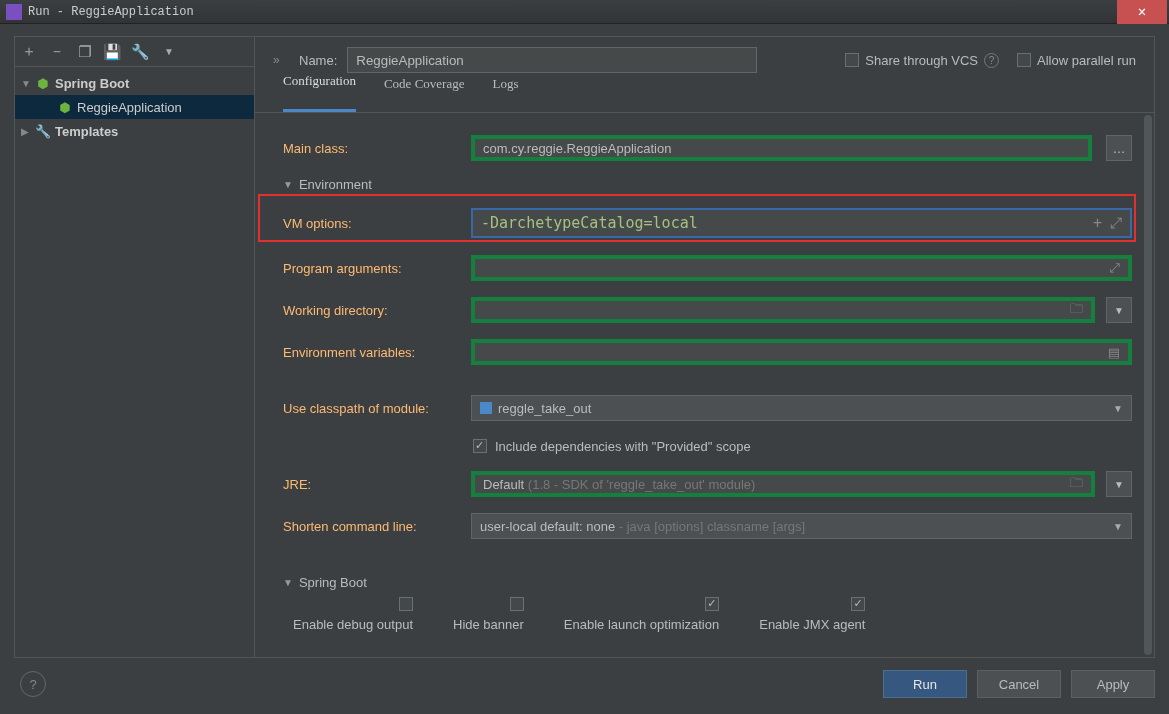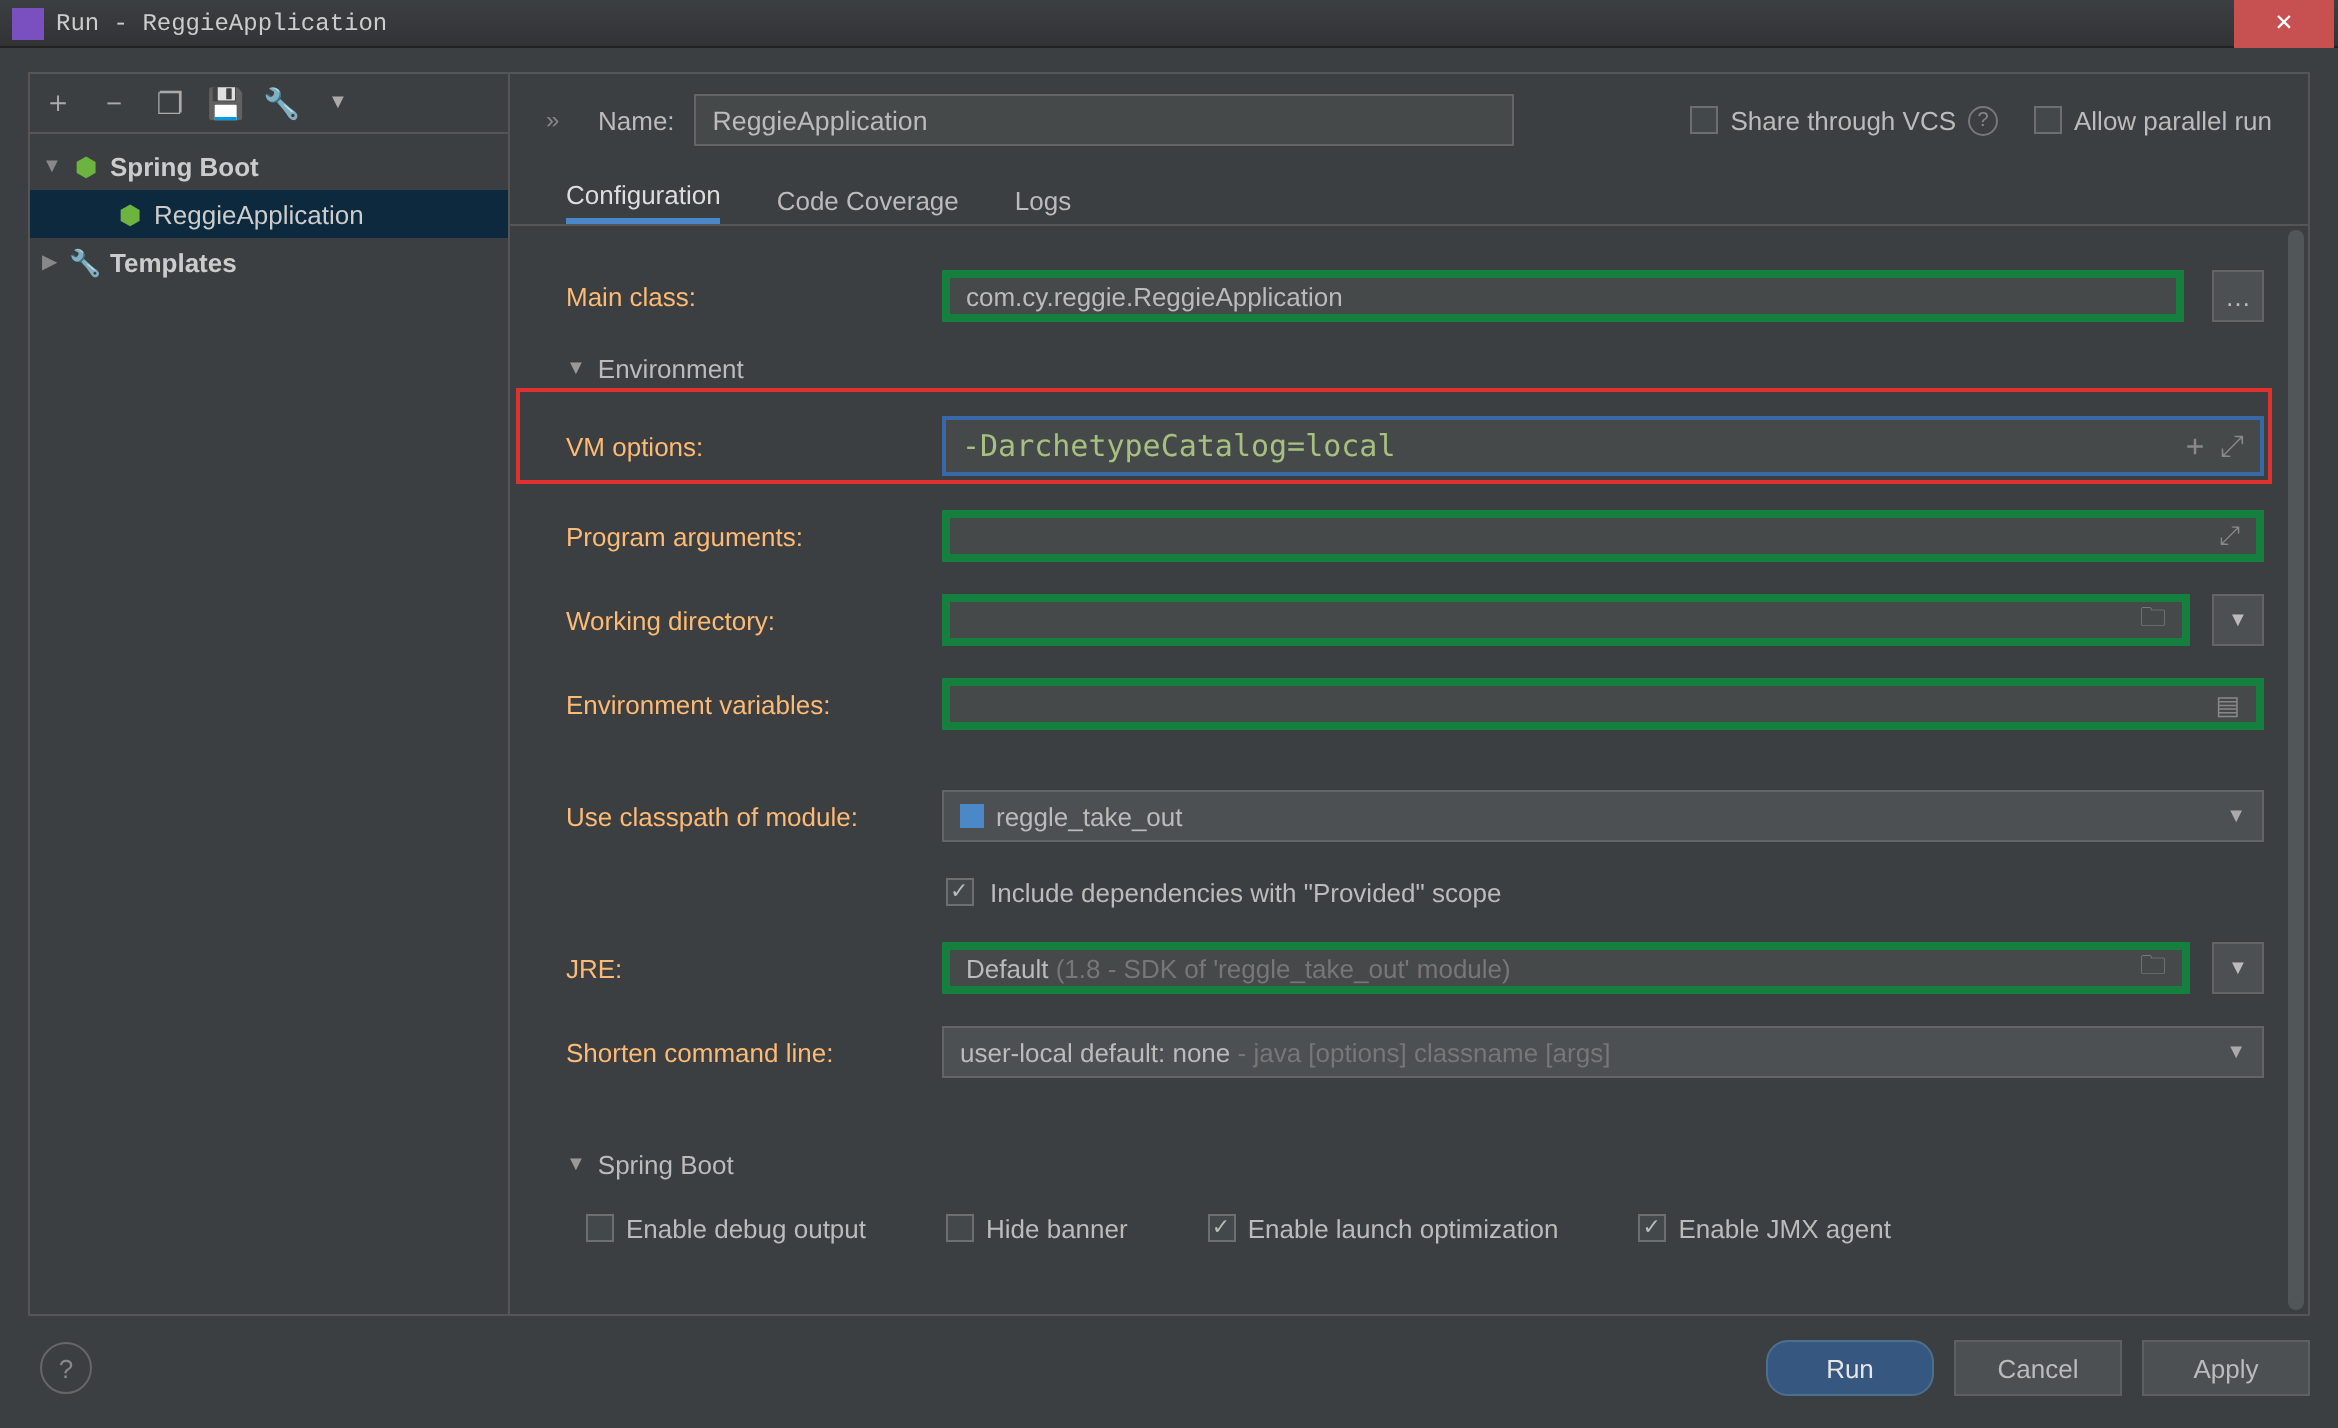--- a/index.html
+++ b/index.html
@@ -96,21 +96,21 @@
 .header-right { margin-left: auto; display: flex; align-items: center; gap: 18px; }
 .chk { width: 14px; height: 14px; border: 1px solid #6e6e6e; background: #43494a; display: inline-block; }
 .chk.checked::after { content: "✓"; color: #bbb; font-size: 11px; position: relative; top: -3px; left: 1px; }
 .tabs {
   display: flex; gap: 28px;
   padding: 0 28px;
   border-bottom: 1px solid #555;
   height: 34px;
   align-items: flex-end;
 }
-.tab { padding-bottom: 4px; color: #bbb; cursor: pointer; }
+.tab { padding-bottom: 20px; color: #bbb; cursor: pointer; font-family: Liberation Serif, serif; }
 .tab.active { color: #ddd; border-bottom: 3px solid #4a88c7; }
 .form-area {
   position: relative;
   flex: 1;
   overflow: hidden;
   padding: 14px 22px 10px 28px;
 }
 .form-row {
   display: flex; align-items: center;
   height: 42px;
@@ -173,21 +173,21 @@
   padding: 12px 8px;
   color: #bbb;
 }
 .combo .arrow { margin-left: auto; font-size: 10px; color: #aaa; }
 .checkbox-row {
   display: flex; align-items: center; gap: 8px;
   height: 34px;
   padding-left: 190px;
 }
 .checkbox-row.multi { padding-left: 10px; gap: 40px; }
-.checkbox-row .cb-item { display: flex; align-items: center; gap: 6px; }
+.checkbox-row .cb-item { display: flex; align-items: flex-end; gap: 6px; flex-direction: column; }
 .scrollbar-v {
   position: absolute; right: 2px; top: 2px; bottom: 2px; width: 8px;
   background: #515658; border-radius: 4px;
 }
 .footer {
   position: absolute;
   left: 14px; right: 14px; bottom: 10px; height: 40px;
   display: flex; align-items: center;
 }
 .help-btn {
@@ -196,21 +196,21 @@
   display: flex; align-items: center; justify-content: center;
   margin-left: 6px;
 }
 .footer .spacer { flex: 1; }
 .btn {
   height: 28px; min-width: 84px;
   border: 1px solid #5e6060; background: #4c5052;
   color: #bbb; margin-left: 10px; padding: 0 14px;
   display: flex; align-items: center; justify-content: center;
 }
-.btn.primary { background: #365880; border-color: #4c708c; color: #e6e6e6; border-radius: 11px; }
+.btn.primary { background: #365880; border-color: #4c708c; color: #e6e6e6; }
 .q-circle { width:15px; height:15px; border:1px solid #777; border-radius:50%; display:inline-flex; align-items:center; justify-content:center; font-size:10px; color:#888; }
 .module-icon { width: 12px; height: 12px; background: #4a88c7; display: inline-block; margin-right: 6px; }
 .dim { color: #777; }
 </style>
 </head>
 <body>
 
 <div class="titlebar">
   <span class="icon-app"></span>
   <span class="title">Run - ReggieApplication</span>

